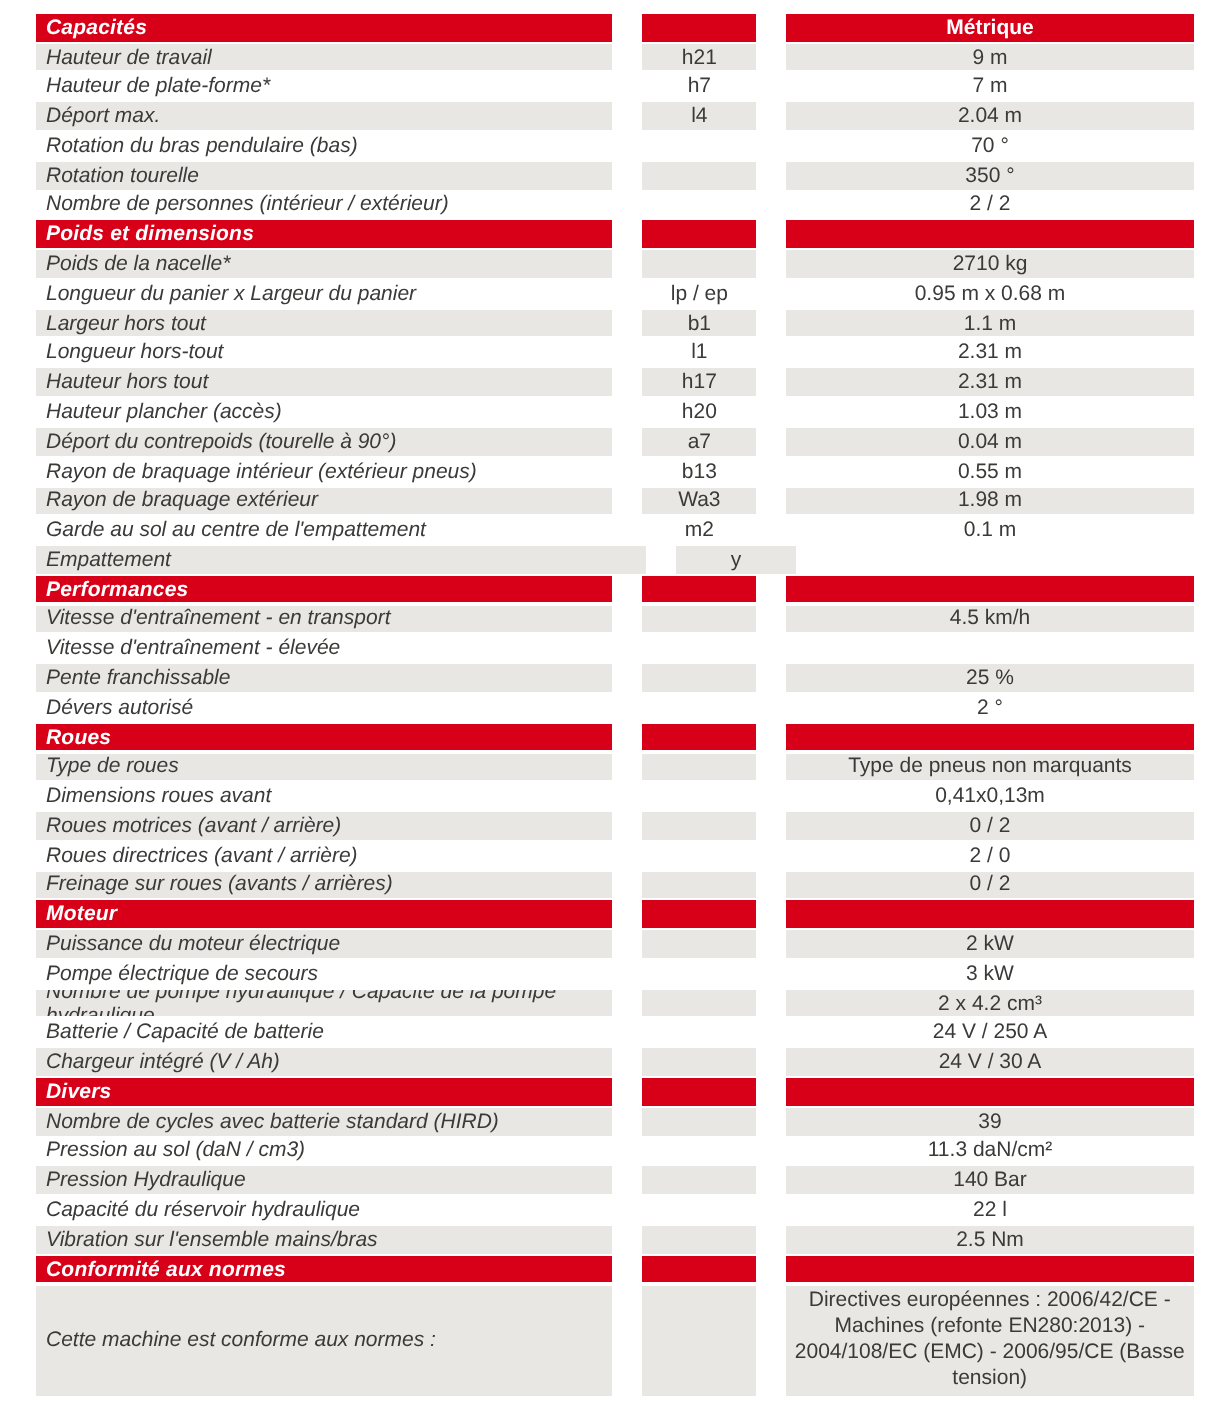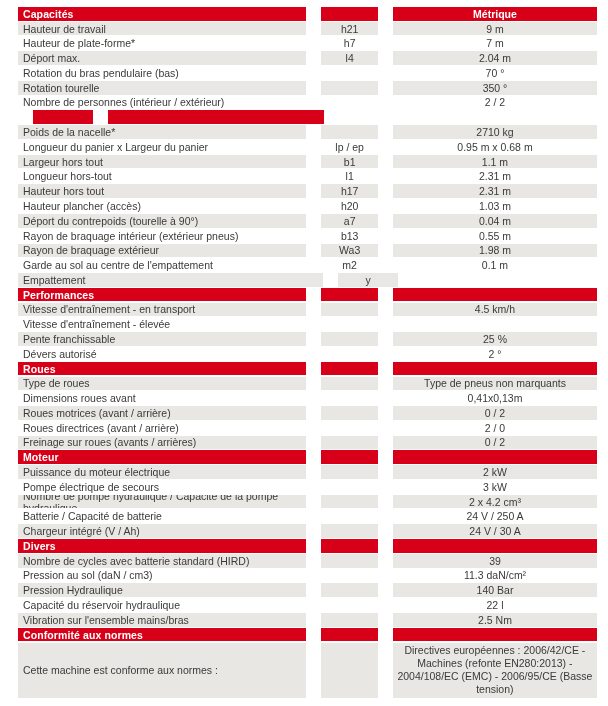--- a/index.html
+++ b/index.html
@@ -12,21 +12,21 @@
     position:absolute;left:18px;top:7px;width:579px;
   }
   .row{
     display:flex;height:13.6px;margin-bottom:1.2px;
   }
   .row.tall{height:55px;}
   .cell{
     display:flex;align-items:center;box-sizing:border-box;
     font-size:10.5px;color:#3A3A39;overflow:hidden;
   }
-  .c1{width:305px;padding-left:5px;justify-content:flex-start;}
+  .c1{width:305px;padding-left:5px;justify-content:flex-start;font-style:italic;}
   .c2{width:60px;margin-left:15px;justify-content:center;}
   .c3{width:216px;margin-left:15px;justify-content:center;text-align:center;}
   .row.shaded .cell{background:#E8E7E4;}
   .row.plain .cell{background:#ffffff;}
   .row.header-row .cell{background:#D80019;color:#ffffff;font-weight:bold;}
   .row.header-row .c1{letter-spacing:.1px;}
   .row.tall .c3{line-height:13px;padding:2px 4px;}
   .row.tall .c1{line-height:12px;}
 </style>
 </head>
@@ -69,20 +69,21 @@
     <div class="cell c3">350 °</div>
   </div>
 
   <div class="row plain">
     <div class="cell c1">Nombre de personnes (intérieur / extérieur)</div>
     <div class="cell c2"></div>
     <div class="cell c3">2 / 2</div>
   </div>
 
   <div class="row header-row">
+    <div class="cell c1">Poids et dimensions</div>
     <div class="cell c2"></div>
     <div class="cell c3"></div>
   </div>
 
   <div class="row shaded">
     <div class="cell c1">Poids de la nacelle*</div>
     <div class="cell c2"></div>
     <div class="cell c3">2710 kg</div>
   </div>
 

